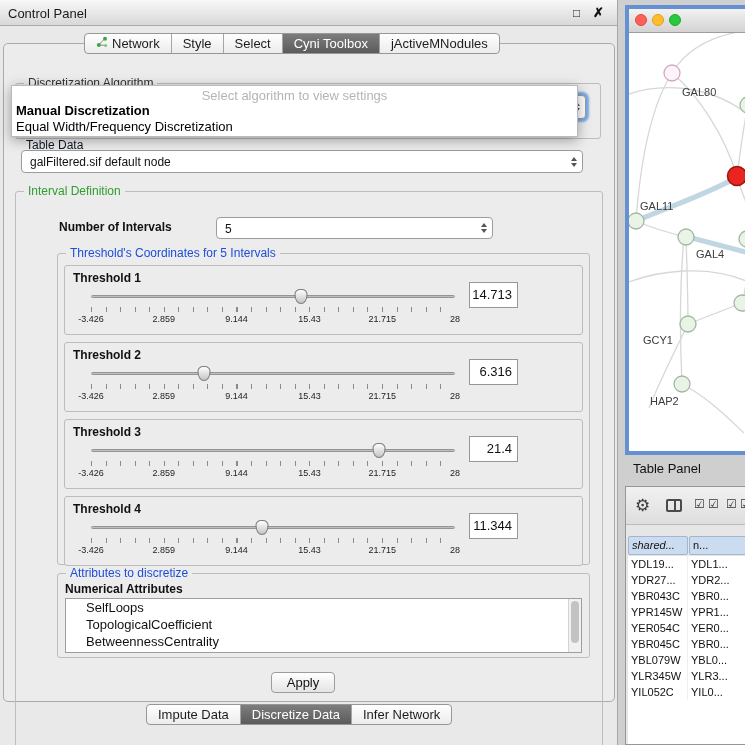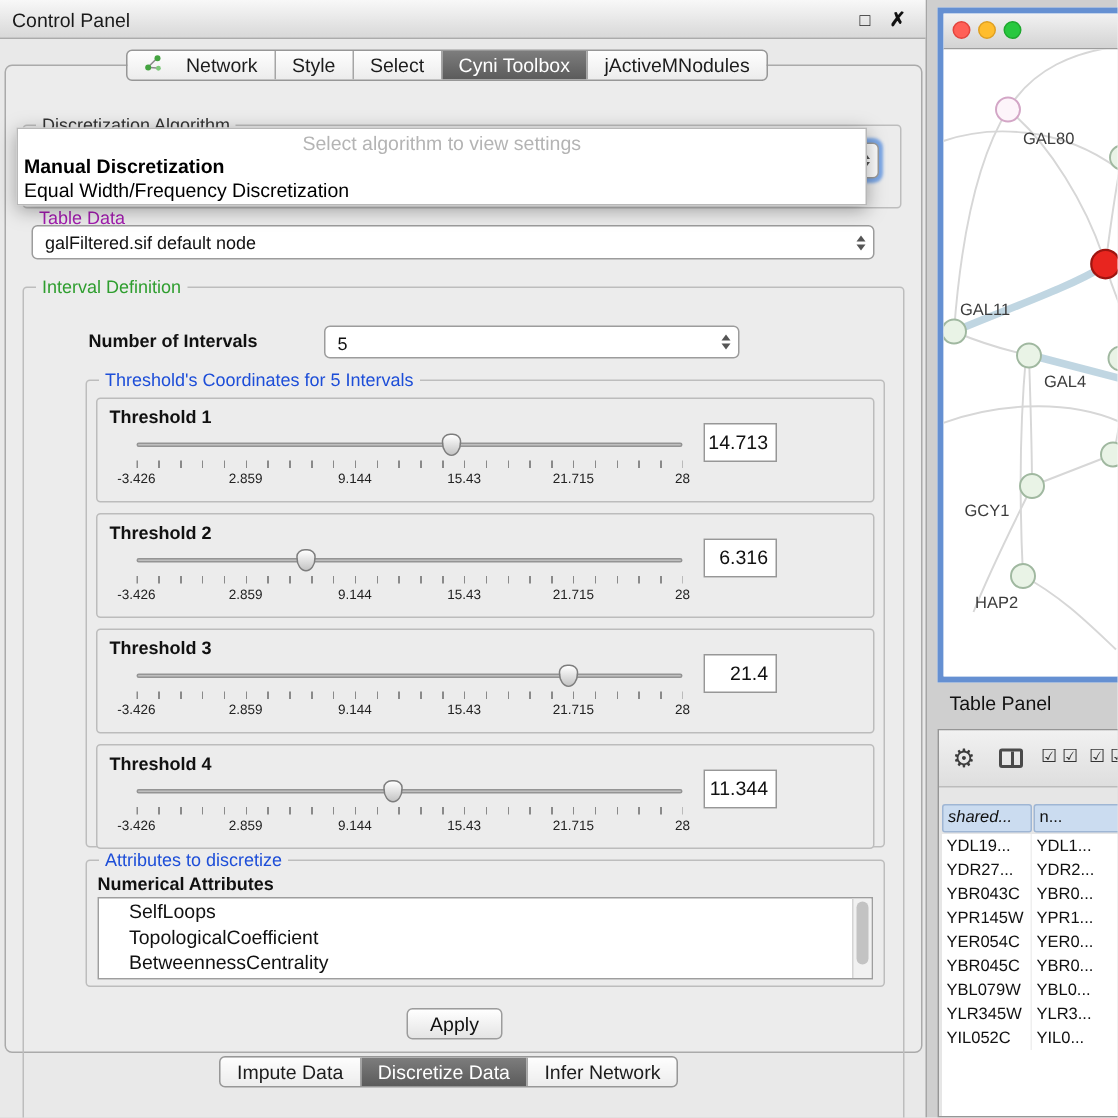--- a/index.html
+++ b/index.html
@@ -16,21 +16,21 @@
   .titlebar .title{position:absolute;left:8px;top:6px;font-size:13px;color:#1a1a1a;}
   .float-btn{position:absolute;left:573px;top:6px;font-size:12px;color:#222;}
   .close-btn{position:absolute;left:593px;top:5px;font-size:13px;font-weight:bold;color:#111;}
 
   .inner-panel{position:absolute;left:3px;top:43px;width:612px;height:659px;background:#ececec;border:1px solid #aaa;border-radius:5px;}
 
   
   .seg{position:absolute;display:flex;height:21px;border:1px solid #979797;border-radius:4px;overflow:hidden;background:linear-gradient(#fefefe,#ececec);z-index:6;}
   #top-tabs{left:84px;top:33px;}
   #bottom-tabs{left:146px;top:704px;}
-  .seg-tab{display:flex;align-items:center;gap:16px;padding:0 11px;font-size:13px;color:#1c1c1c;border-right:1px solid #a5a5a5;white-space:nowrap;justify-content:flex-end;}
+  .seg-tab{display:flex;align-items:center;gap:4px;padding:0 11px;font-size:13px;color:#1c1c1c;border-right:1px solid #a5a5a5;white-space:nowrap;justify-content:flex-end;}
   .seg-tab:last-child{border-right:none;}
   .seg-tab.active{background:linear-gradient(#7d7d7d,#5b5b5b);color:#fff;}
 
   
   .fs{position:absolute;border:1px solid #bdbdbd;border-radius:3px;}
   .fs-title{position:absolute;top:-8px;left:8px;background:#ececec;padding:0 4px;font-size:12px;white-space:nowrap;}
   .fs-title.green{color:#2f9e2f;}
   .fs-title.blue{color:#1d4ed8;text-align:right;}
   .fs-title.plain{color:#333;}
 
@@ -41,21 +41,21 @@
   .tri-up{width:0;height:0;border-left:3.5px solid transparent;border-right:3.5px solid transparent;border-bottom:4px solid #555;}
   .tri-down{width:0;height:0;border-left:3.5px solid transparent;border-right:3.5px solid transparent;border-top:4px solid #555;}
   .combo-focus{box-shadow:0 0 2px 2.5px rgba(106,156,229,.85);}
 
   
   .algo-popup{position:absolute;left:7px;top:41px;width:567px;height:52px;background:#fff;border:1px solid #b9b9b9;box-shadow:0 3px 12px rgba(0,0,0,.35);z-index:20;font-size:13px;}
   .popup-placeholder{height:17px;text-align:center;color:#b4b4b4;padding-top:2px;}
   .popup-opt{height:16px;padding:0 4px;color:#000;}
   .popup-opt.bold{font-weight:bold;}
 
-  .label-12{position:absolute;font-size:12px;color:#a21caf;}
+  .label-12{position:absolute;font-size:12px;color:#0f172a;}
   .label-bold{position:absolute;font-size:12px;font-weight:bold;color:#111;}
 
   
   #threshold-blocks{position:absolute;left:0;top:11px;right:0;}
   .th-block{position:relative;height:70px;margin:0 6px 7px 6px;border:1px solid #bcbcbc;border-radius:3px;background:#ececec;}
   .th-label{position:absolute;left:8px;top:5px;font-size:12px;font-weight:bold;}
   .slider{position:absolute;left:26px;top:20px;width:364px;height:44px;}
   .track{position:absolute;left:0;right:0;top:9px;height:3px;background:#bfbfbf;border:1px solid #949494;border-radius:2px;}
   .thumb{position:absolute;top:3px;width:13px;height:15px;transform:translateX(-50%);background:linear-gradient(#ffffff,#c4c4c4);border:1px solid #7d7d7d;border-radius:7px 7px 8px 8px / 6px 6px 11px 11px;}
   .ticks{position:absolute;left:0;right:0;top:21px;height:5px;background:repeating-linear-gradient(to right,#8a8a8a 0,#8a8a8a 1px,transparent 1px,transparent 14.55px);}

